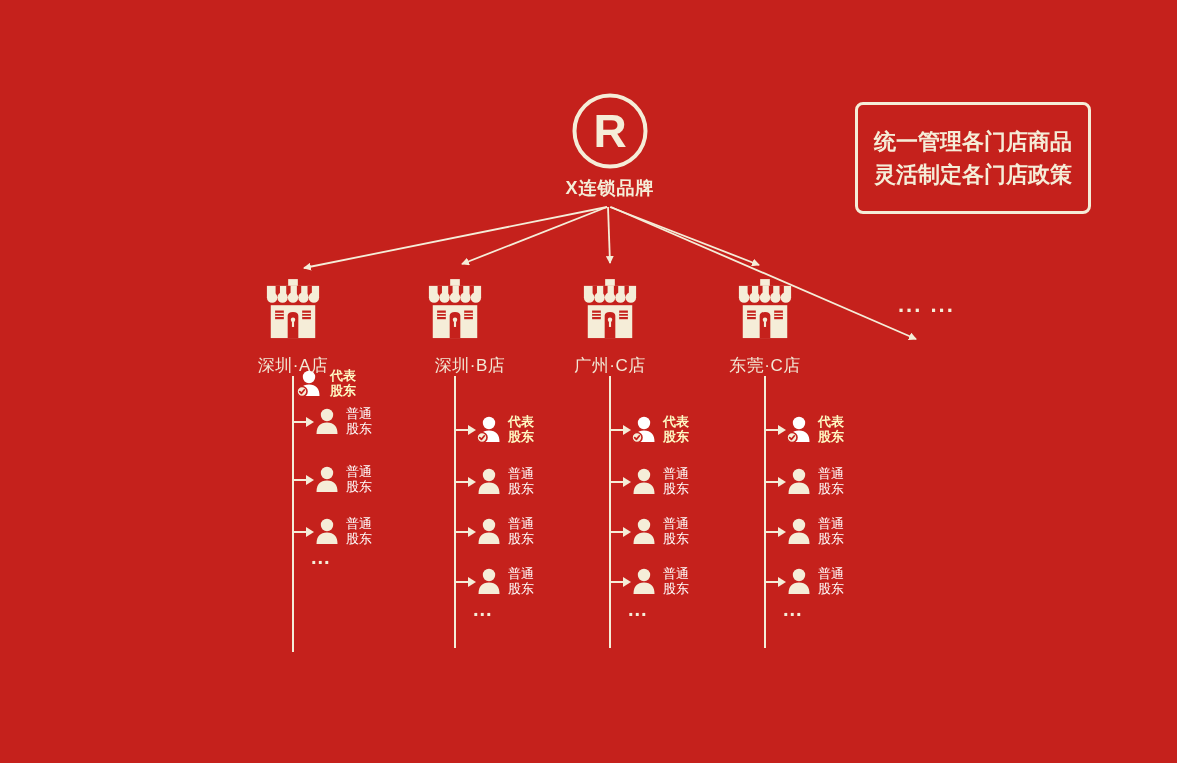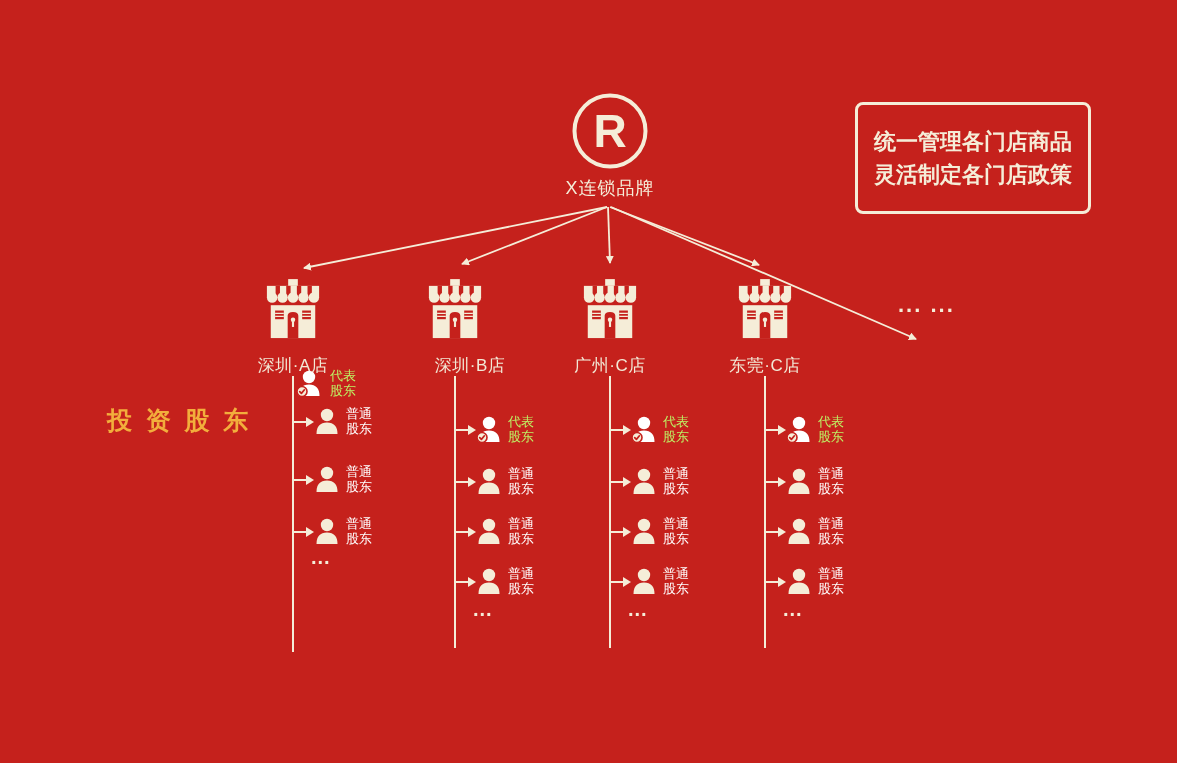--- a/index.html
+++ b/index.html
@@ -1,33 +1,33 @@
 <!DOCTYPE html>
 <html><head>
 <meta charset="utf-8">
 <style>
   html,body{margin:0;padding:0;background:#C5211C}
   .stage{position:relative;width:1177px;height:763px;background:#C5211C;overflow:hidden;
          font-family:"Liberation Sans","DejaVu Sans",sans-serif;color:#F5EDD8}
   .abs{position:absolute}
   .brand-circle{left:570px;top:91px;width:80px;height:80px}
-  .brand-label{left:530px;top:176px;width:160px;text-align:center;font-size:18px;font-weight:normal;letter-spacing:1px}
+  .brand-label{left:530px;top:176px;width:160px;text-align:center;font-size:18px;font-weight:bold;letter-spacing:1px}
   .info-box{left:855px;top:102px;border:3px solid #F5EDD8;border-radius:8px;padding:20px 16px;
             font-size:22px;font-weight:bold;line-height:33px;text-align:center;white-space:nowrap}
   .fanout{left:0;top:0;pointer-events:none}
   .more-stores{left:898px;top:292px;font-size:22px;font-weight:bold;letter-spacing:2px}
   .store-icon{width:58px;height:64px}
   .store-name{width:140px;text-align:center;top:354px;font-size:17px;color:#F2E9D6;letter-spacing:0.5px}
   .store-line{top:376px;width:2px;background:#F5EDD8}
   .category{left:107px;font-size:25px;font-weight:bold;color:#F2AE3C;letter-spacing:0.55em;white-space:nowrap}
   .branch-line{position:absolute;width:13px;height:2px;background:#F5EDD8}
   .branch-head{position:absolute;width:0;height:0;border-top:5px solid transparent;border-bottom:5px solid transparent;border-left:8px solid #F5EDD8}
   .person{position:absolute;width:26px;height:27px}
   .member-label{position:absolute;font-size:13px;line-height:14.5px;color:#ffffff;white-space:nowrap}
-  .member-label.rep{color:#bef264;font-weight:normal}
+  .member-label.rep{color:#fef9c3;font-weight:bold}
   .more-dots{position:absolute;font-size:20px;font-weight:bold;color:#F5EDD8;letter-spacing:1px}
   .hidden-defs{position:absolute;width:0;height:0;overflow:hidden}
 </style>
 </head>
 <body>
 
 <div class="stage">
 
   <svg class="hidden-defs" aria-hidden="true">
     <defs>
@@ -107,21 +107,20 @@
   <div class="abs store-name" style="left:223px">深圳·A店</div>
   <div class="abs store-name" style="left:400px">深圳·B店</div>
   <div class="abs store-name" style="left:540px">广州·C店</div>
   <div class="abs store-name" style="left:695px">东莞·C店</div>
 
   <div class="abs store-line" style="left:292px;height:276px"></div>
   <div class="abs store-line" style="left:454px;height:272px"></div>
   <div class="abs store-line" style="left:609px;height:272px"></div>
   <div class="abs store-line" style="left:764px;height:272px"></div>
 
-  <div class="abs category" style="top:404px">投资股东</div>
 
   <div id="members-layer">
       <svg class="person" style="left: 296px; top: 370px;">
         <use href="#sym-person-rep"></use>
       </svg>
       <div class="member-label rep" style="left: 330px; top: 369px;">
         <div>代表</div>
         <div>股东</div>
       </div>
       <div class="branch-line" style="left: 294px; top: 421px;"></div>

